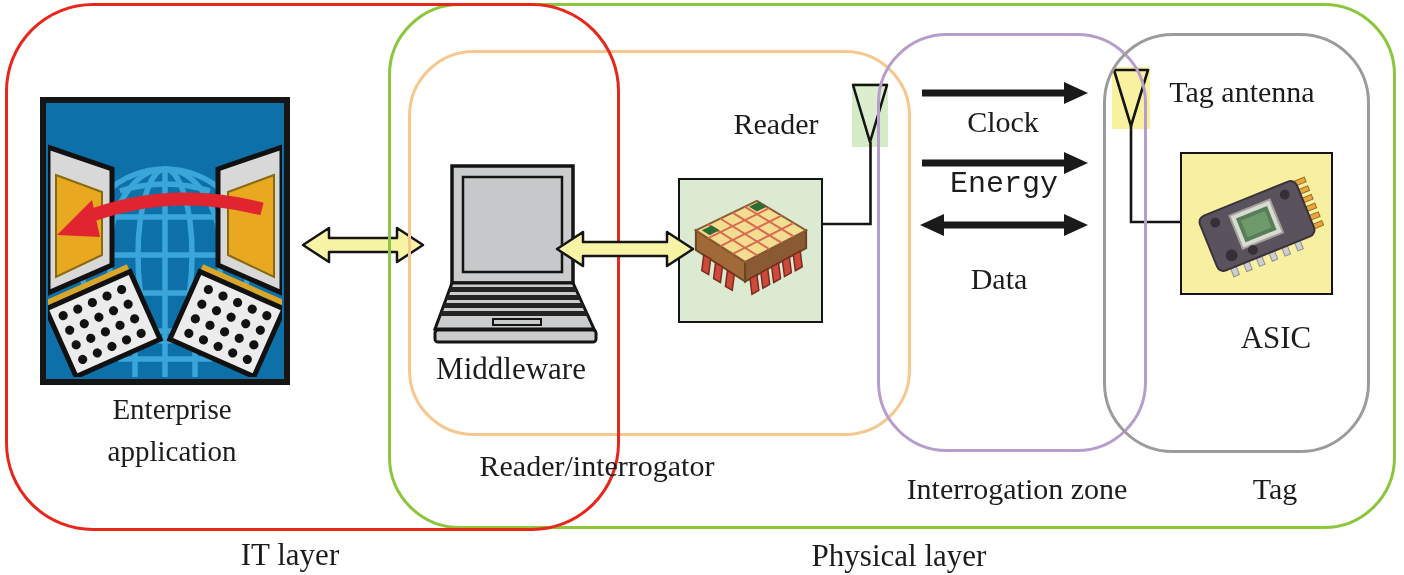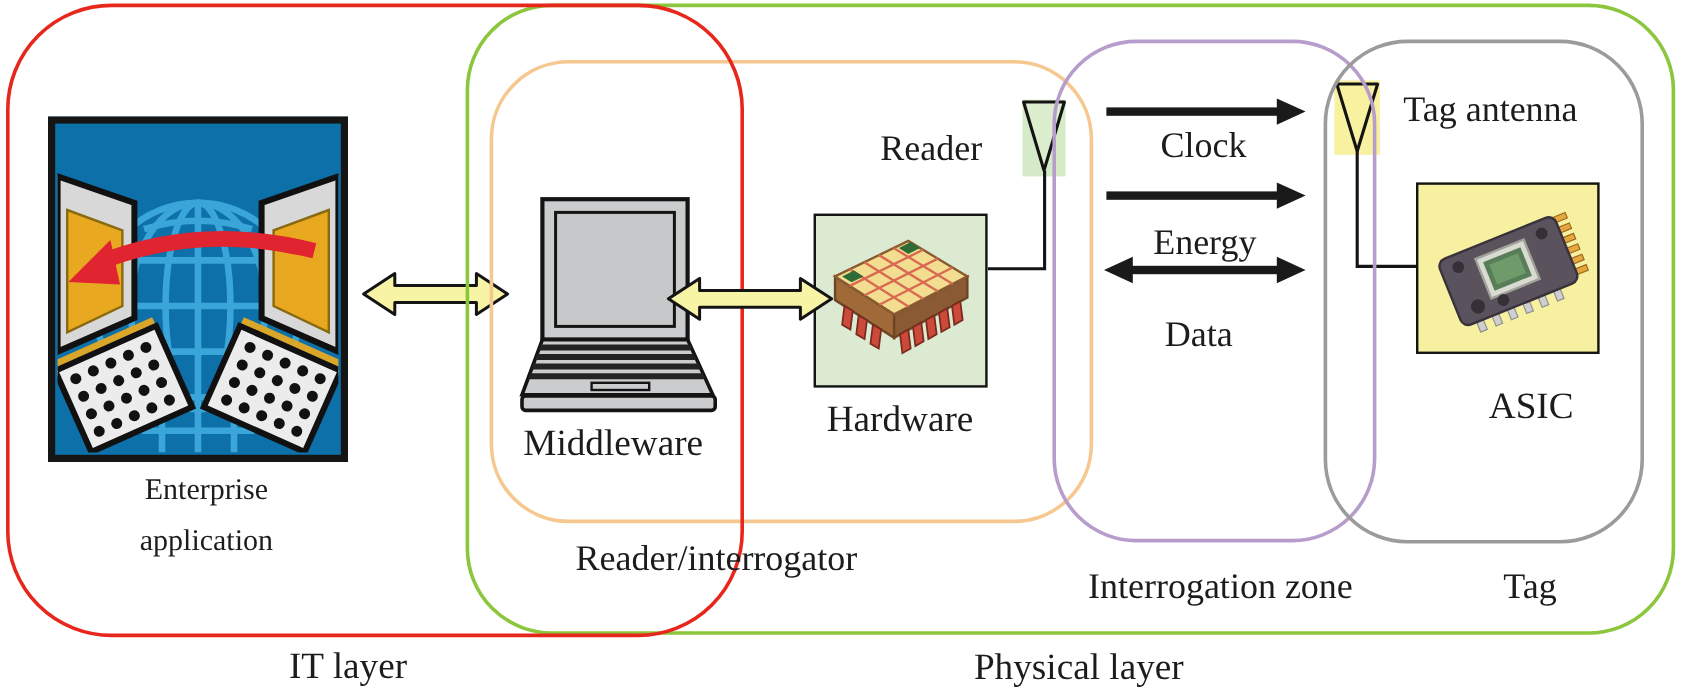--- a/index.html
+++ b/index.html
@@ -21,27 +21,27 @@
   .hardware-box{left:678px;top:178px;width:145px;height:145px;background:#dcead2;border:2.5px solid #141414;z-index:3;display:flex;align-items:center;justify-content:center;}
   .asic-box{left:1180px;top:152px;width:153px;height:143px;background:#f6f0a0;border:2.5px solid #141414;z-index:3;display:flex;align-items:center;justify-content:center;}
   .enterprise-img{left:40px;top:97px;width:250px;height:288px;z-index:3;}
   .laptop-img{left:431px;top:163px;width:172px;height:182px;z-index:3;}
   
   .svg-under{position:absolute;left:0;top:0;z-index:1;pointer-events:none;}
   .svg-over{position:absolute;left:0;top:0;z-index:4;pointer-events:none;}
   
   .lbl{position:absolute;z-index:5;text-align:center;font-size:30px;line-height:34px;white-space:nowrap;}
   .lbl2{line-height:42px;}
-  .lbl-enterprise{left:52px;top:388px;width:240px;font-size:25px;}
+  .lbl-enterprise{left:52px;top:388px;width:240px;font-size:29px;}
   .lbl-middleware{left:411px;top:352px;width:200px;font-size:31px;}
   .lbl-hardware{left:650px;top:332px;width:200px;font-size:31px;}
   .lbl-reader-antenna{left:691px;top:100px;width:170px;line-height:47px;}
   .lbl-tag-antenna{left:1152px;top:75px;width:180px;}
   .lbl-clock{left:943px;top:105px;width:120px;}
-  .lbl-energy{left:944px;top:186px;width:120px;}
+  .lbl-energy{left:944px;top:167px;width:120px;font-family:Liberation Mono, monospace;}
   .lbl-data{left:939px;top:239px;width:120px;margin-top:23px;}
   .lbl-asic{left:1196px;top:321px;width:160px;font-size:31px;}
   .lbl-reader-interrogator{left:447px;top:449px;width:300px;}
   .lbl-interrogation-zone{left:877px;top:472px;width:280px;}
   .lbl-tag{left:1215px;top:472px;width:120px;}
   .lbl-it-layer{left:190px;top:538px;width:200px;font-size:31px;}
   .lbl-physical-layer{left:759px;top:539px;width:280px;font-size:31px;}
 </style>
 </head>
 <body>
@@ -231,21 +231,20 @@
   <svg class="svg-over" width="1404" height="575" viewBox="0 0 1404 575">
     <polygon points="557,249 583,232 583,242 667,242 667,232 693,249 667,266 667,256 583,256 583,266" fill="#f8f4a6" stroke="#141414" stroke-width="2.5" stroke-linejoin="round"></polygon>
   </svg>
 
   <div class="lbl lbl2 lbl-enterprise">
     <div>Enterprise</div>
     <div>application</div>
   </div>
 
   <div class="lbl lbl-middleware">Middleware</div>
-  <div class="lbl lbl-hardware">Hardware</div>
 
   <div class="lbl lbl-reader-antenna">
     <div>Reader</div>
   </div>
 
   <div class="lbl lbl-tag-antenna">Tag antenna</div>
 
   <div class="lbl lbl-clock">Clock</div>
   <div class="lbl lbl-energy">Energy</div>
   <div class="lbl lbl-data">Data</div>

